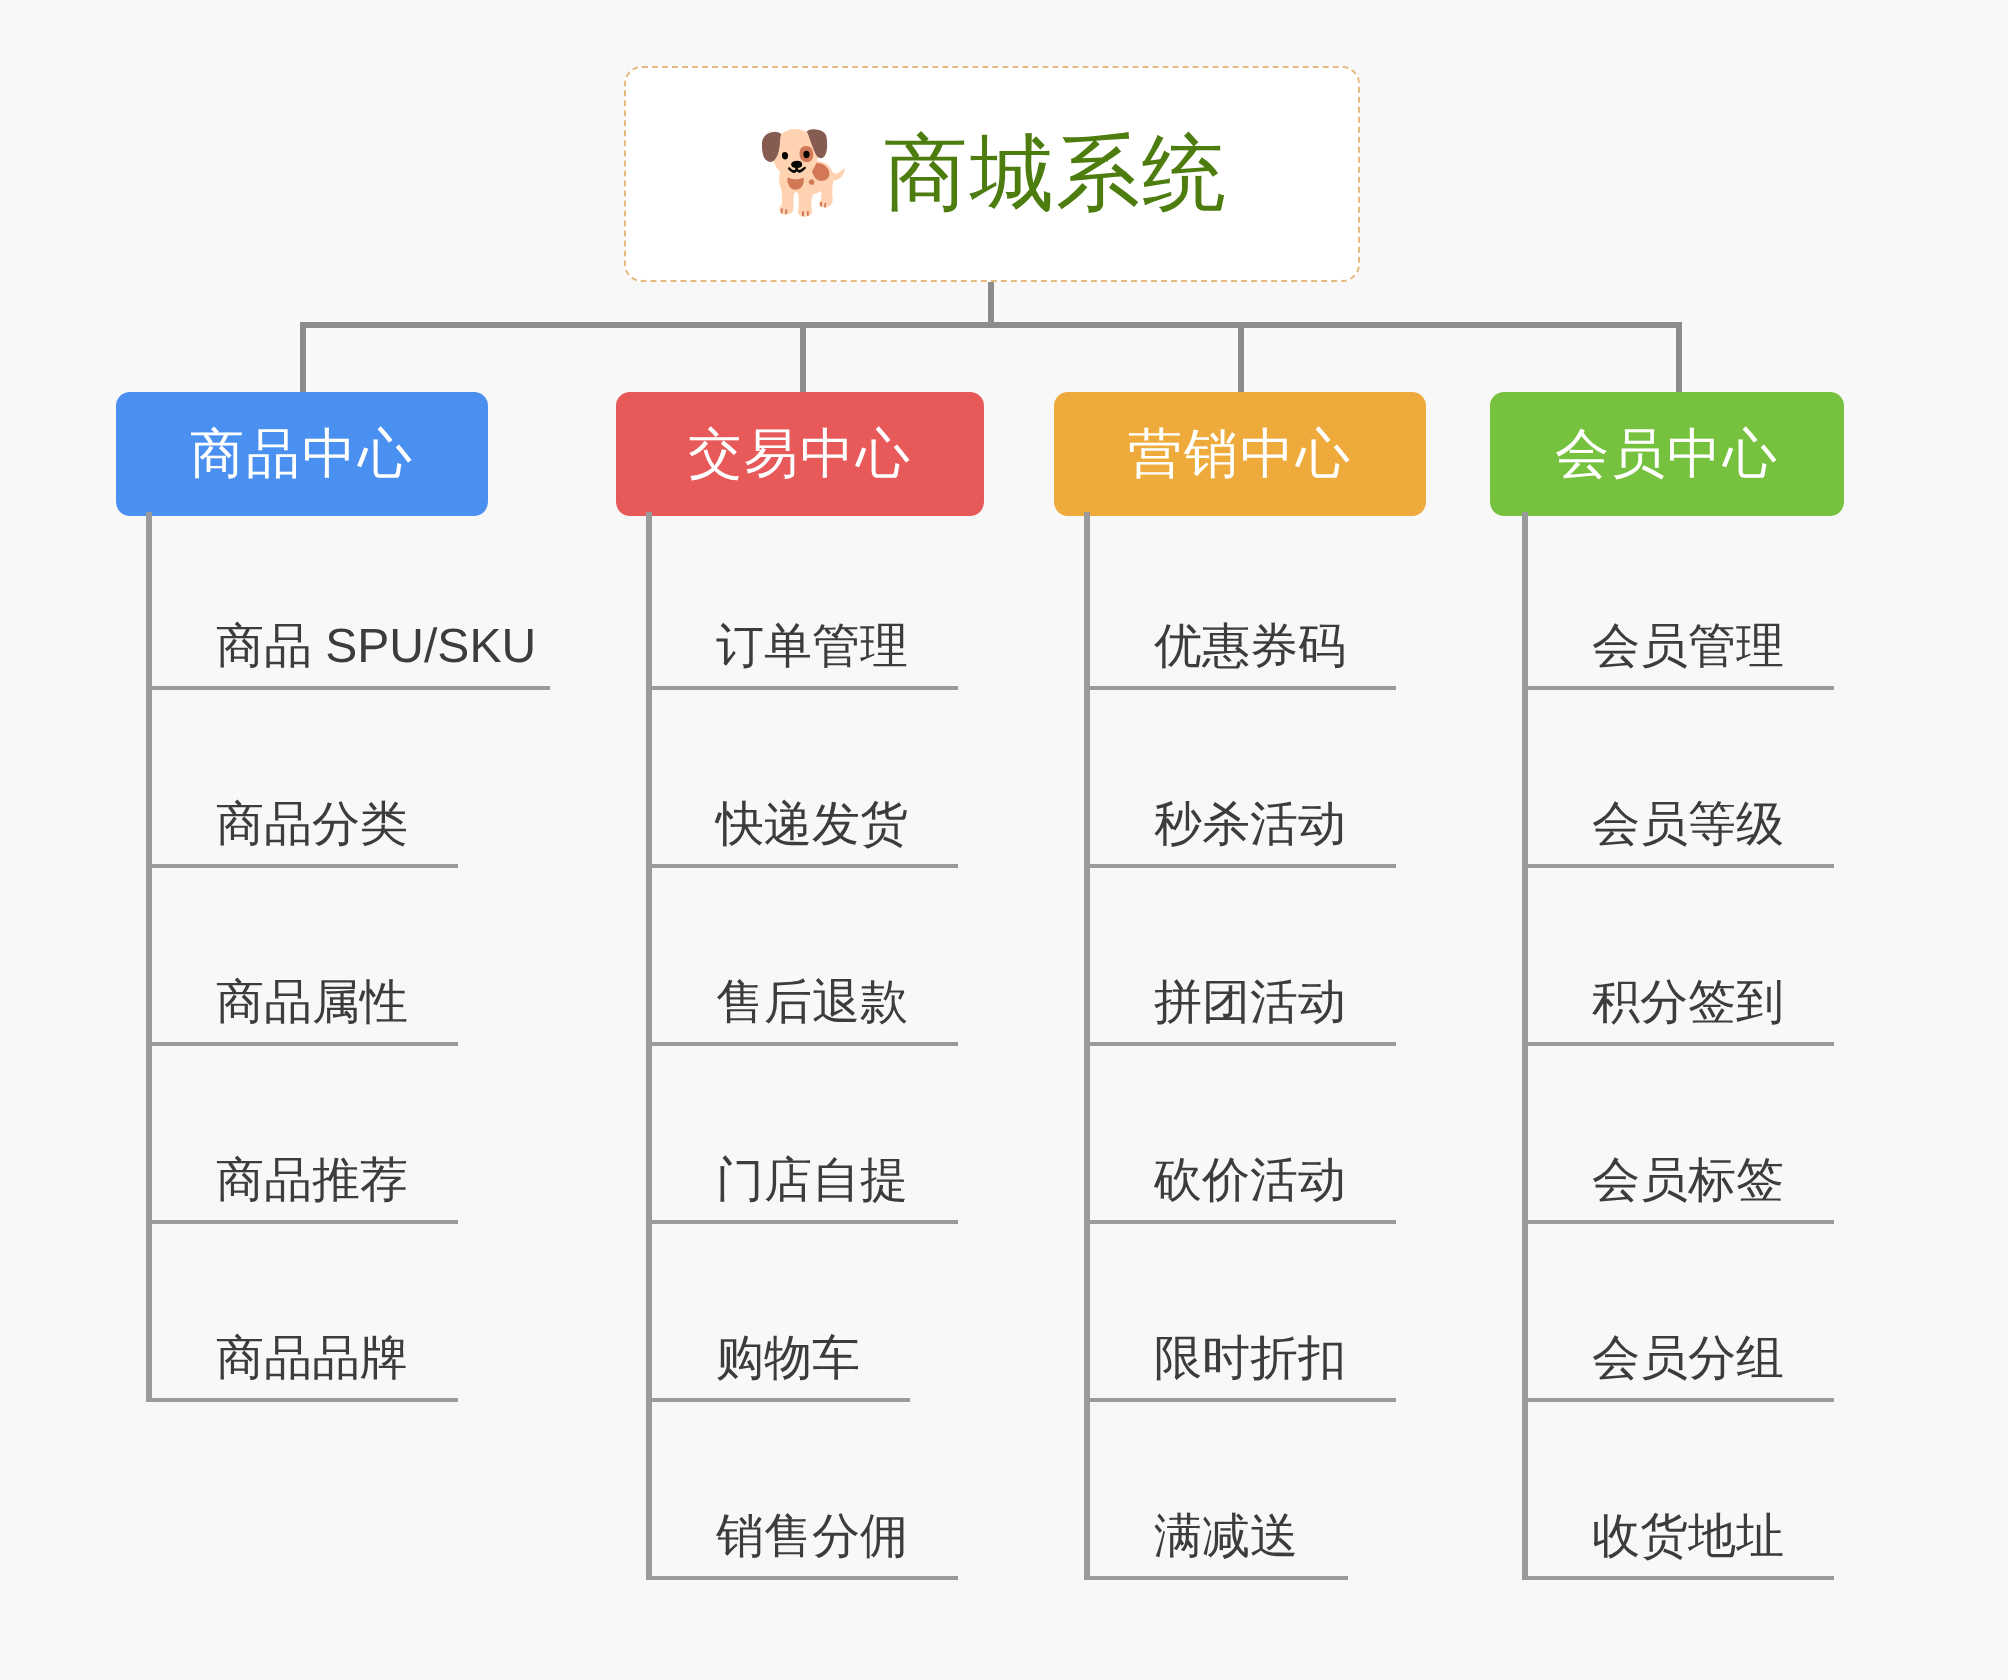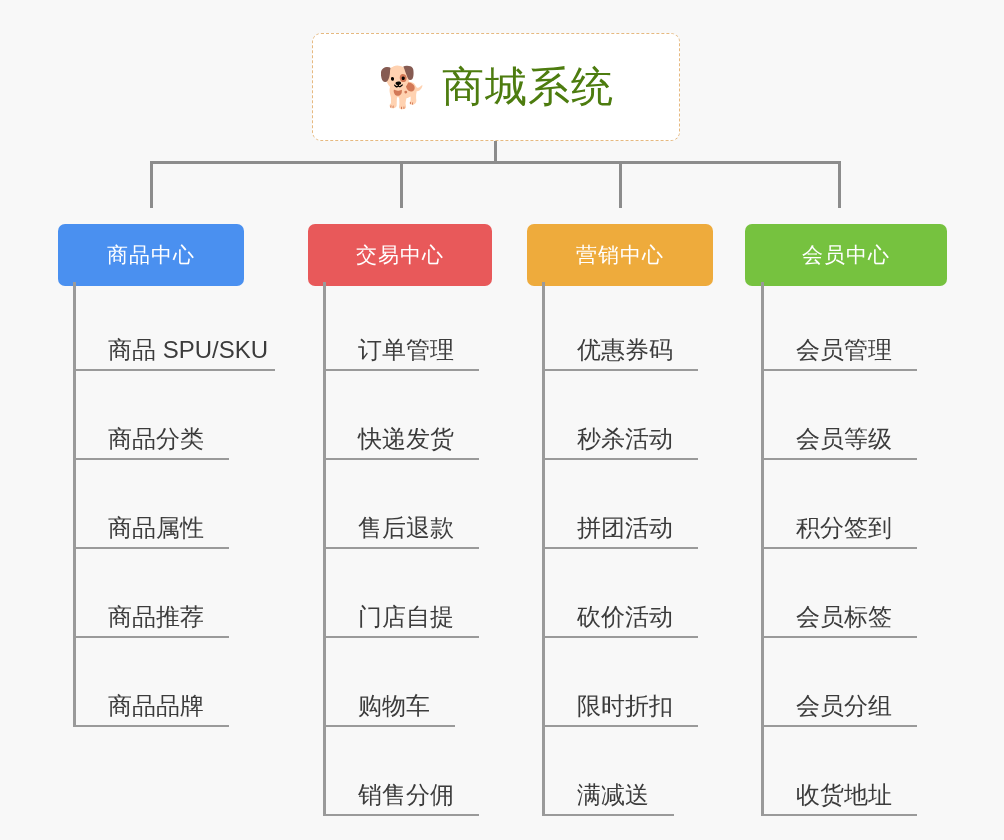--- a/index.html
+++ b/index.html
@@ -68,36 +68,36 @@
   }
   .conn-drop {          
     top: 161px;
     width: 3px;
     height: 47px;
   }
 
   
   .cat-box {
     position: absolute;
-    top: 224px;
+    top: 196px;
     height: 62px;
     border-radius: 7px;
     display: flex;
     align-items: center;
     justify-content: center;
     color: #ffffff;
-    font-size: 21px;
+    font-size: 27px;
     letter-spacing: 1px;
     white-space: nowrap;
   }
 
   
   .leaf-col {
     position: absolute;
-    top: 282px;
+    top: 256px;
   }
   .leaf-item {
     position: relative;
     box-sizing: border-box;
     height: 89px;
     border-left: 3px solid #9a9a9a;
     display: flex;
     align-items: flex-end;
     padding-left: 32px;
   }
@@ -198,21 +198,21 @@
         <div class="leaf-item lw-2-3">
           <span class="leaf-label">砍价活动</span>
         </div>
         <div class="leaf-item lw-2-4">
           <span class="leaf-label">限时折扣</span>
         </div>
         <div class="leaf-item lw-2-5">
           <span class="leaf-label">满减送</span>
         </div>
       </div>
-      <div class="cat-box" style="left: 745px; width: 202px; background: rgb(118, 194, 63);">
+      <div class="cat-box" style="left: 745px; width: 177px; background: rgb(118, 194, 63);">
         <span>会员中心</span>
       </div>
       <div class="leaf-col" style="left: 761px;">
         <div class="leaf-item lw-3-0">
           <span class="leaf-label">会员管理</span>
         </div>
         <div class="leaf-item lw-3-1">
           <span class="leaf-label">会员等级</span>
         </div>
         <div class="leaf-item lw-3-2">

